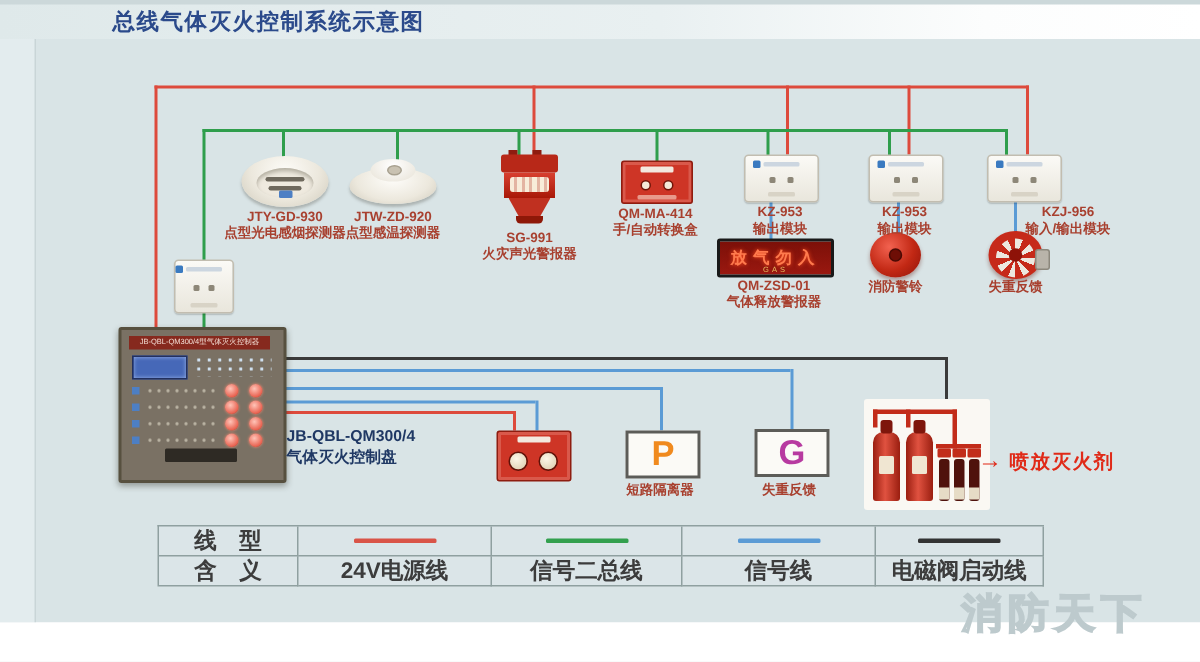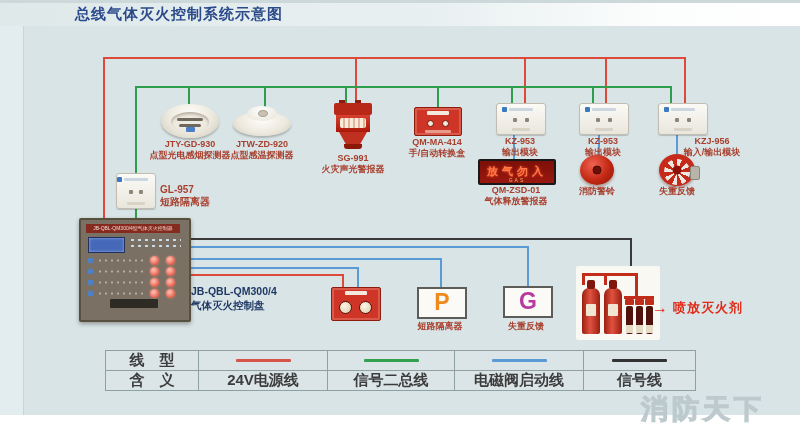--- a/index.html
+++ b/index.html
@@ -273,24 +273,20 @@
   </div>
   <div class="lbl" style="left:627px;top:186px;width:100px;">
     <div>失重反馈</div>
   </div>
 
   <div class="dev module" style="left:116px;top:173px;width:38px;height:34px;">
     <div class="logo"></div>
     <div class="md" style="left:12px;top:16px;"></div>
     <div class="md" style="left:22px;top:16px;"></div>
     <div class="mbar"></div>
-  </div>
-  <div class="lbl left" style="left:160px;top:184px;width:90px;font-size:10px;line-height:12px;">
-    <div>GL-957</div>
-    <div>短路隔离器</div>
   </div>
 
   <div class="dev panel">
     <div class="phead">JB-QBL-QM300/4型气体灭火控制器</div>
     <div class="pscreen"></div>
     <div class="pkeys"></div>
     <div class="prow" style="top:36px;">
       <div class="sq"></div>
         <div class="dots"></div>
       <div class="rb" style="left:62px;"></div>
@@ -381,18 +377,18 @@
       </div>
     <div class="lcell">
         <div class="lswatch" style="background-color: rgb(91, 155, 213);"></div>
       </div>
     <div class="lcell">
         <div class="lswatch" style="background-color: rgb(51, 51, 51);"></div>
       </div>
     <div class="lcell">含　义</div>
     <div class="lcell">24V电源线</div>
     <div class="lcell">信号二总线</div>
+    <div class="lcell">信号线</div>
     <div class="lcell">电磁阀启动线</div>
-    <div class="lcell">信号线</div>
   </div>
 
   <div class="abs watermark">消防天下</div>
 </div>
 
 </body></html>

